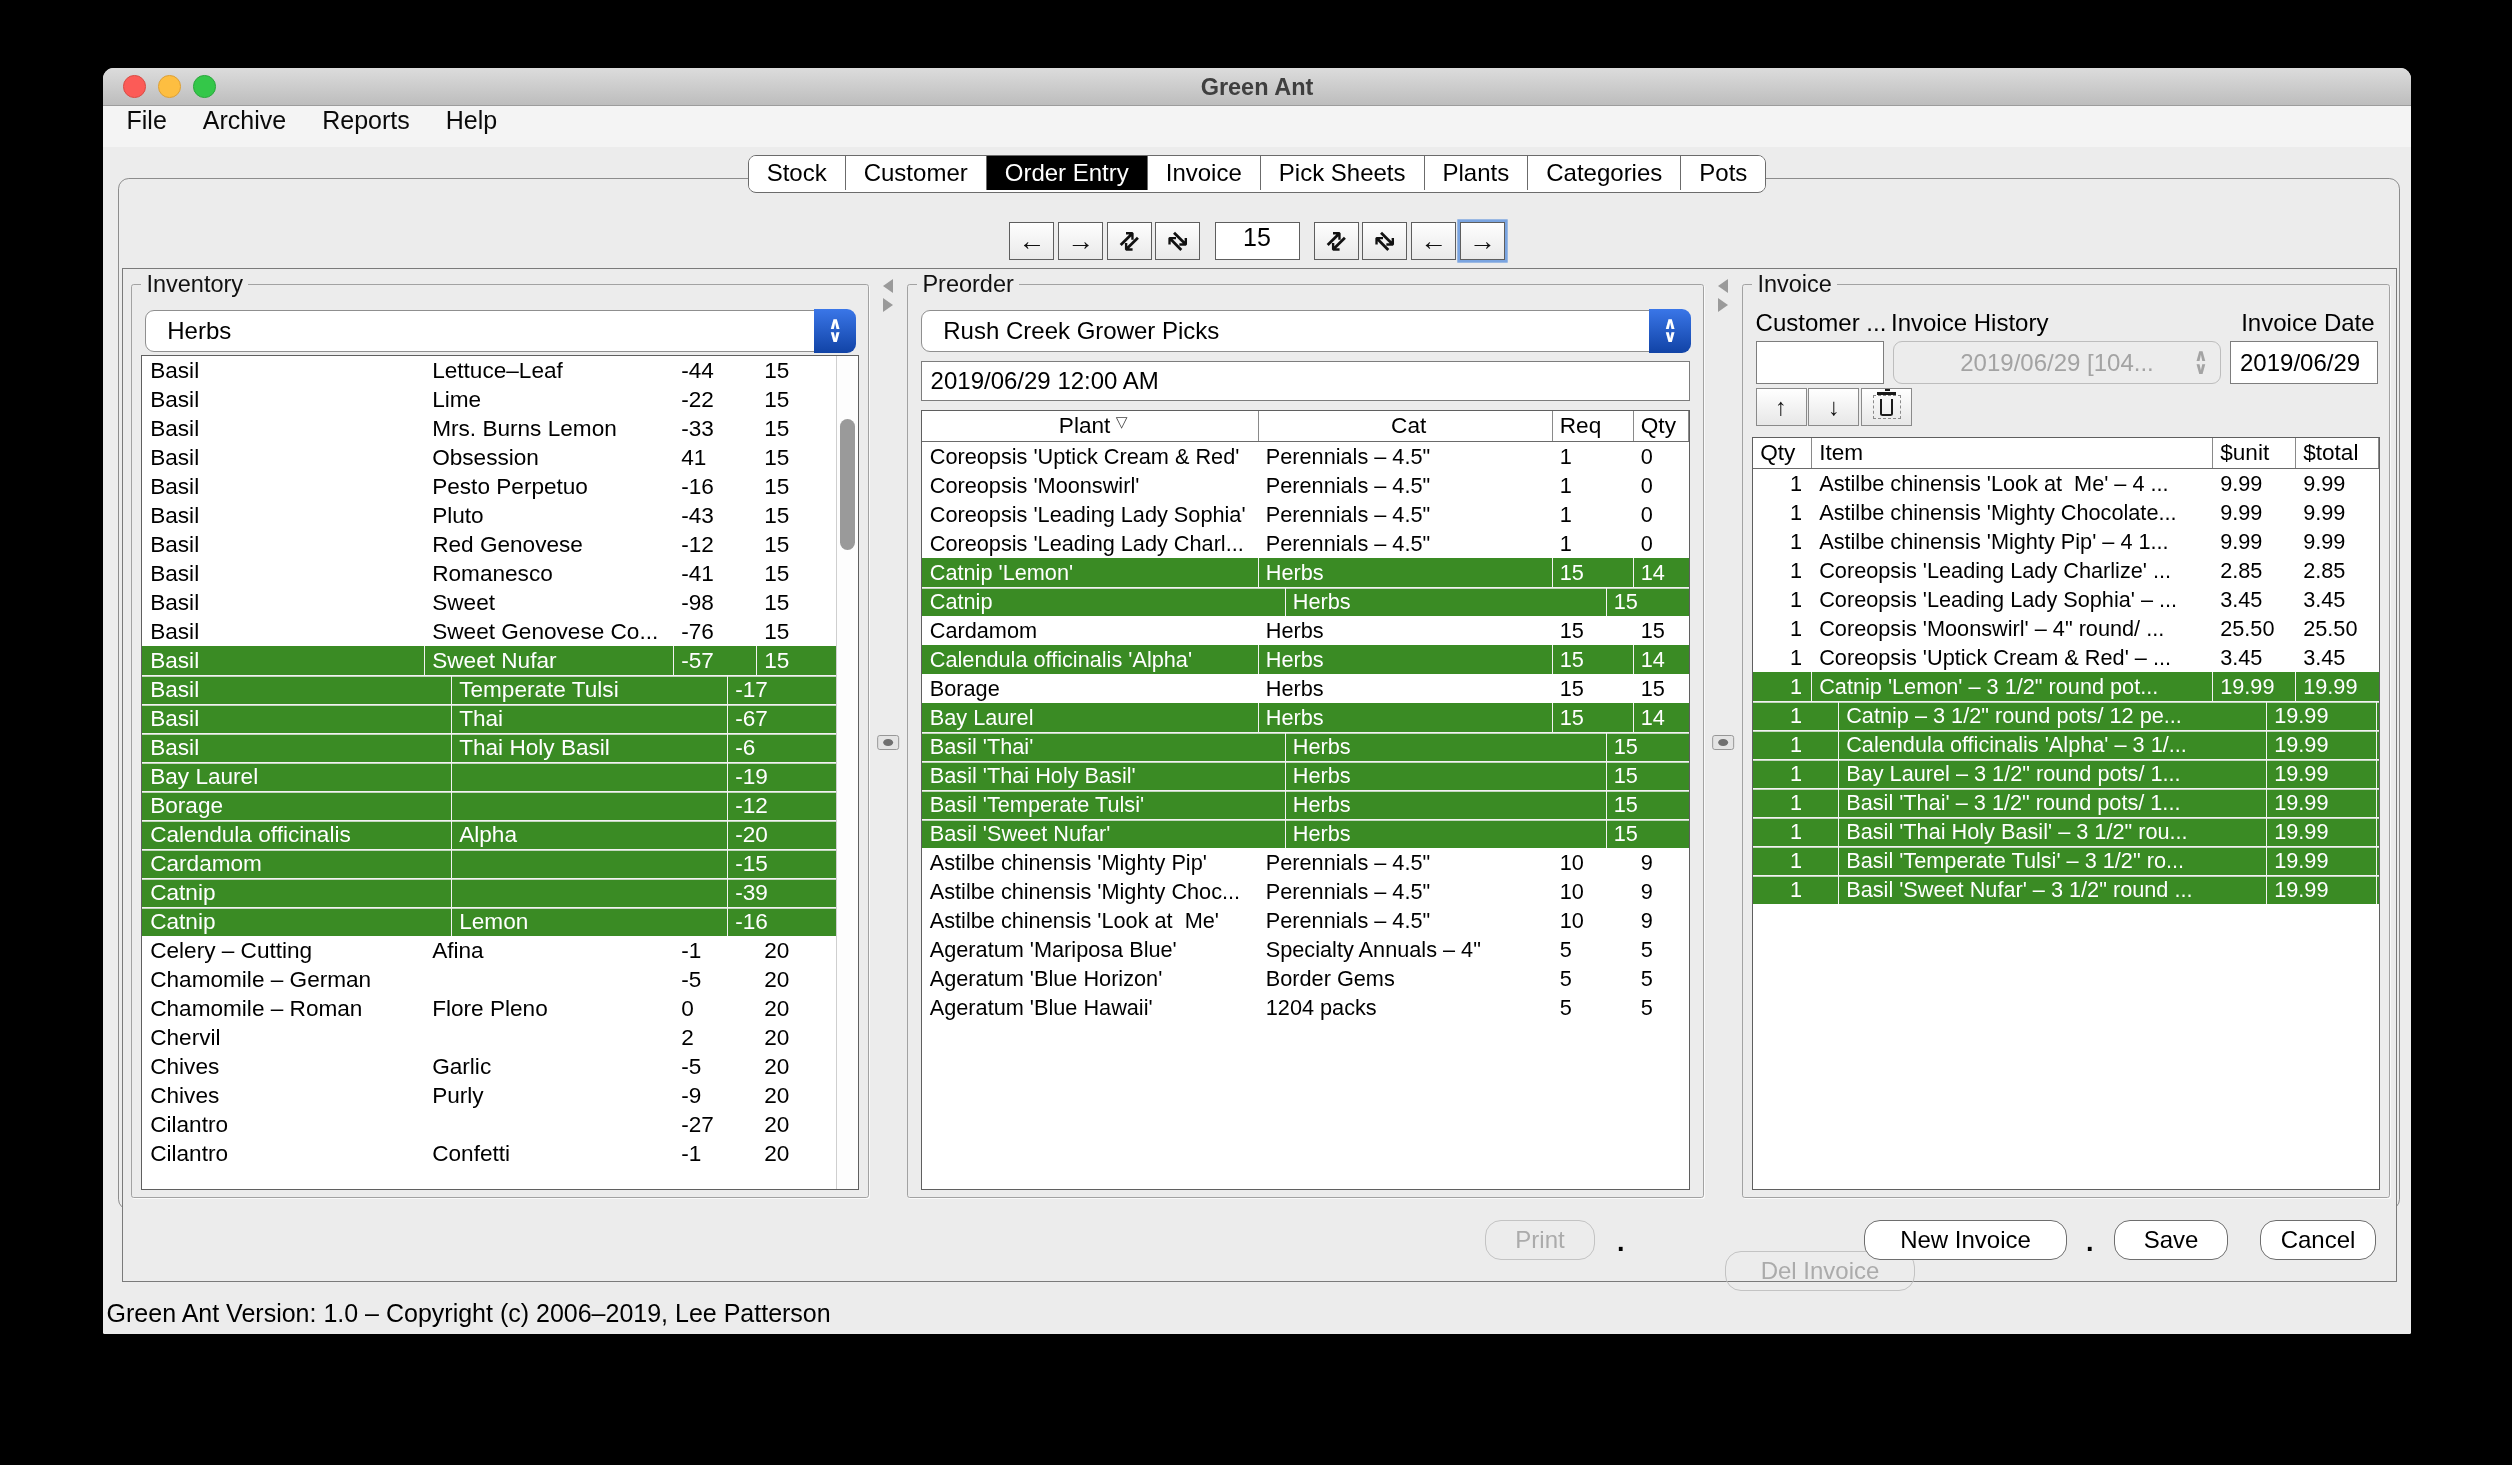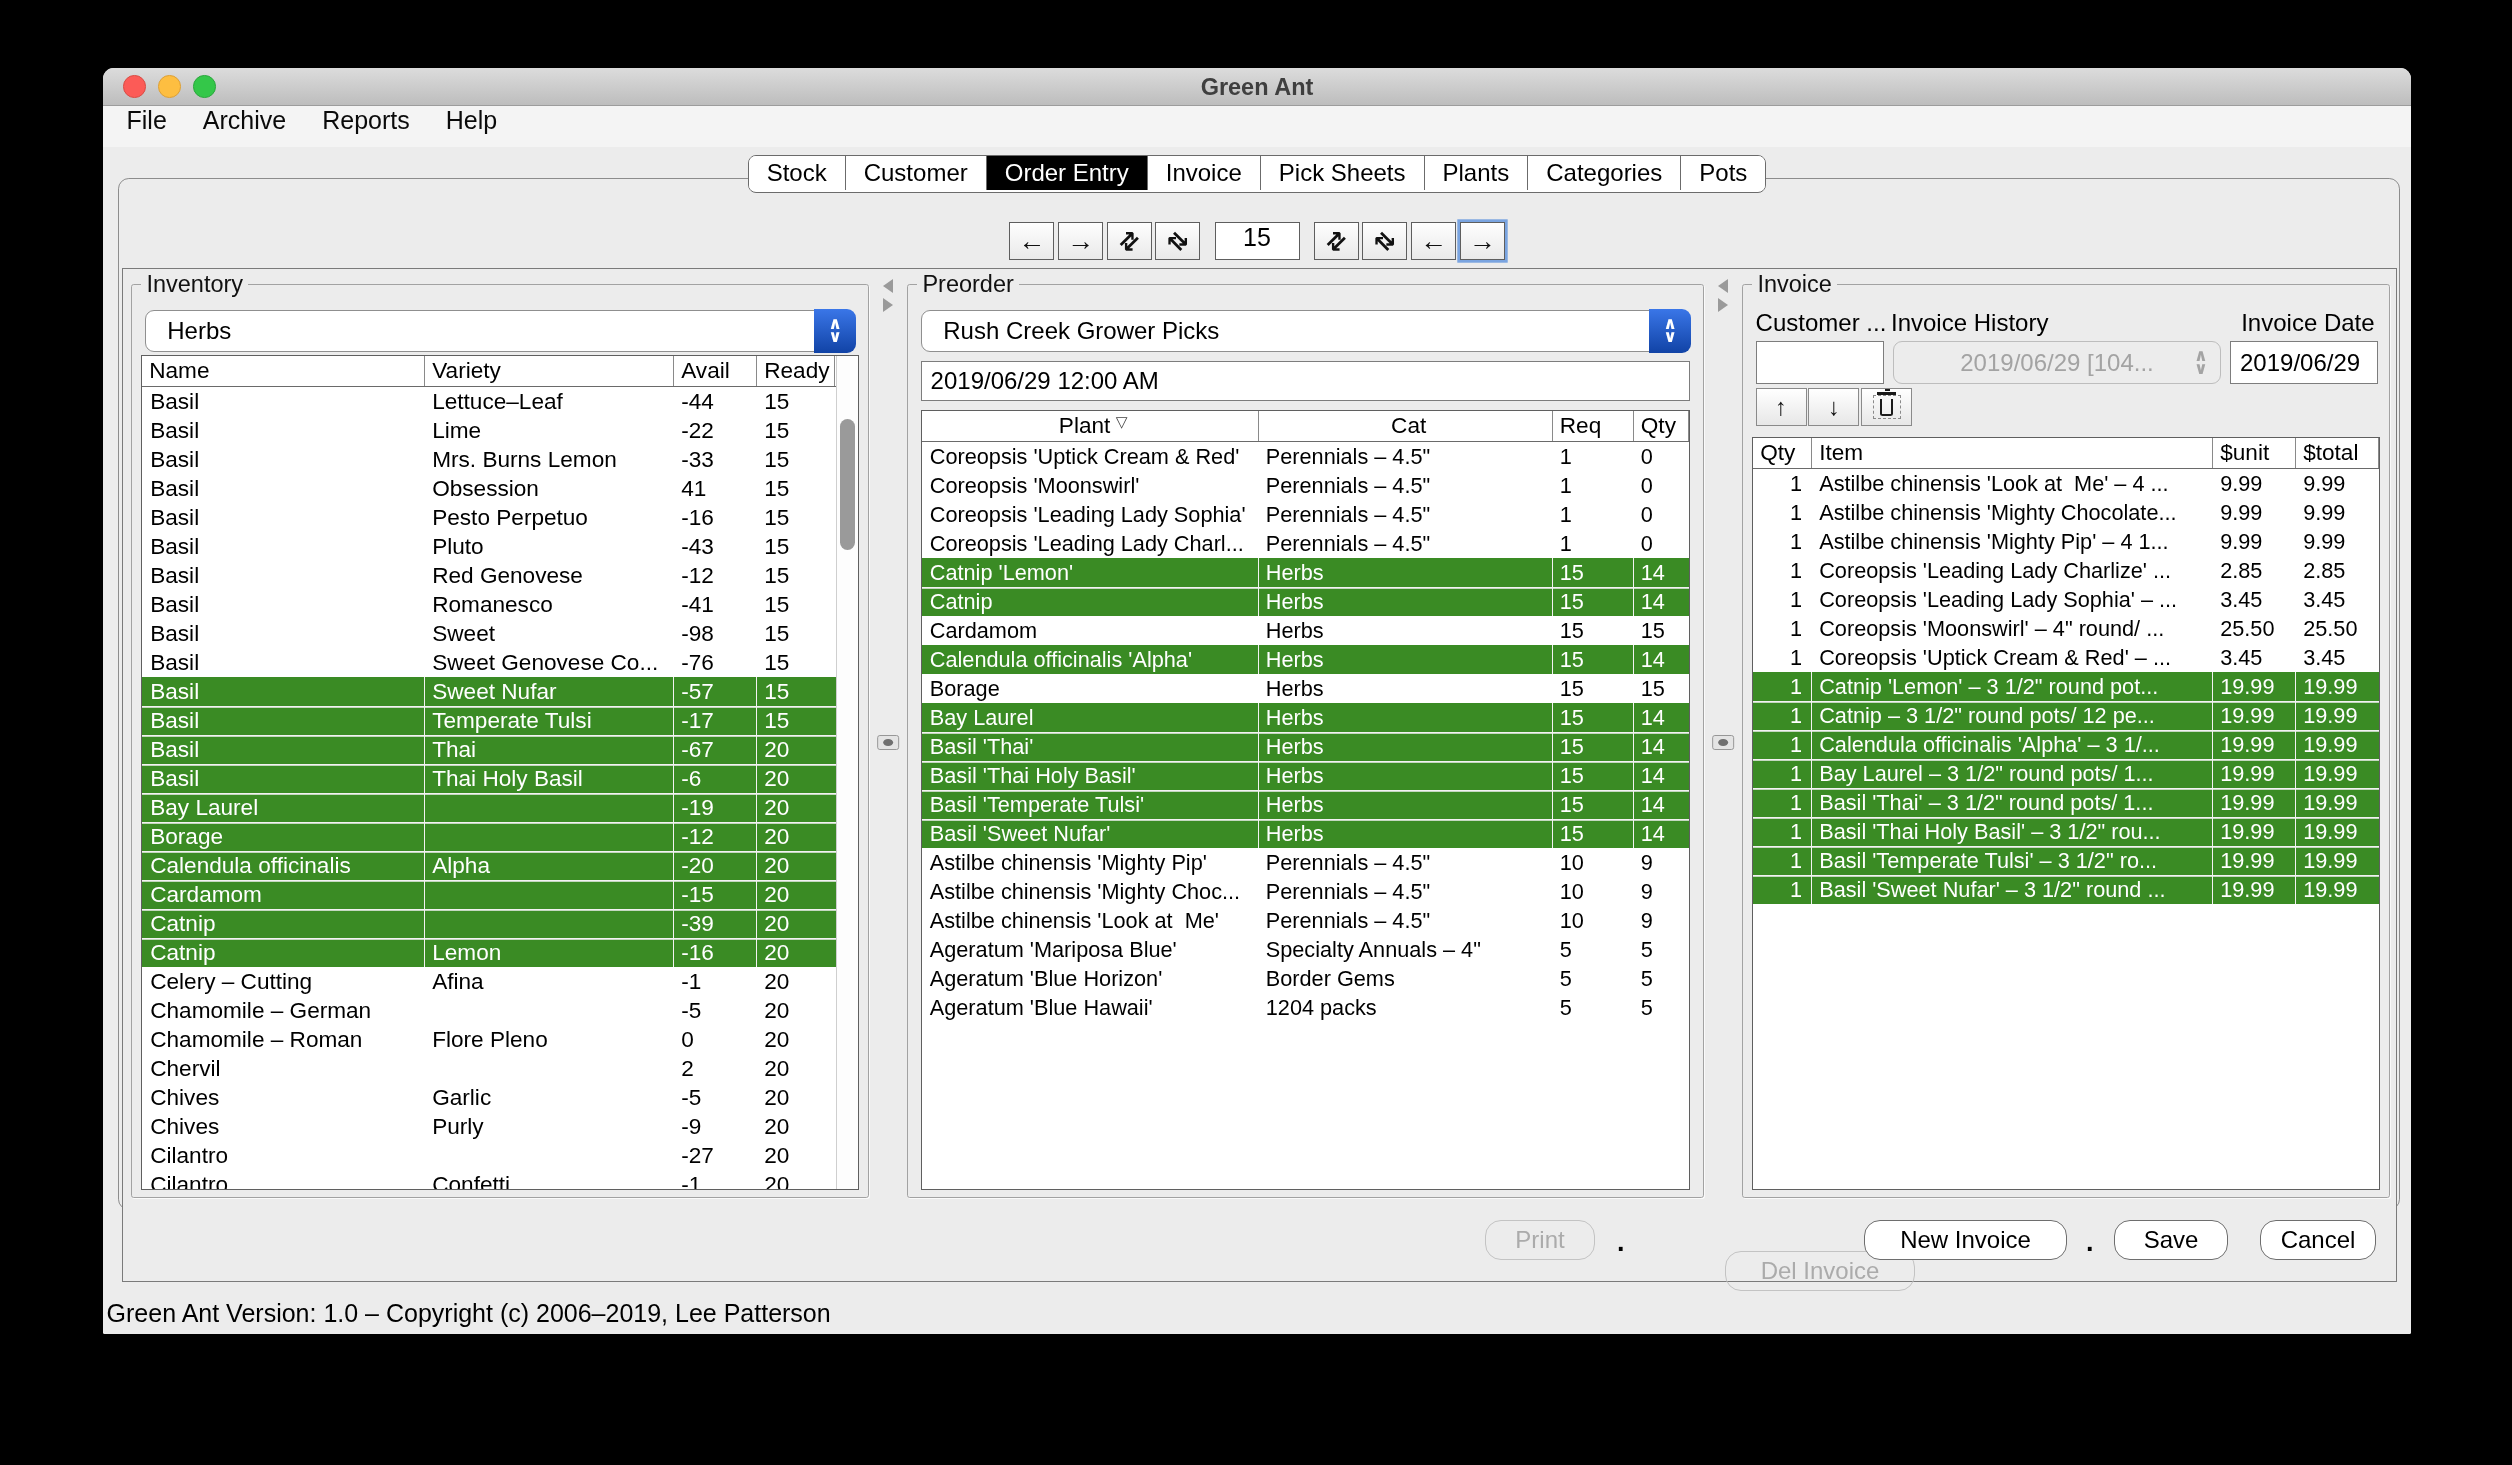--- a/index.html
+++ b/index.html
@@ -80,21 +80,21 @@
   .th:last-child{border-right:1.8px solid #8a8a8a;}
   .th.center{justify-content:center;}
   .sortmark{font-size:15.3px;color:#444;margin-left:5.4px;margin-top:-7.2px;}
   .tbody{position:relative;flex:1;background:#fff;}
   .tr{display:grid;align-items:center;font-size:22.6px;white-space:pre;}
   .tbl.inv .tr{height:29px;} .tbl.pre .tr,.tbl.invc .tr{height:29px;}
   .tbl.pre .tr,.tbl.invc .tr{font-size:21.7px;}
   .td{padding-left:7.2px;overflow:hidden;height:100%;display:flex;align-items:center;border-left:1.8px solid transparent;}
   .tr.sel{background:#3a8b24;color:#fff;}
   .tr.sel .td:not(:first-child){border-left-color:#f2f2f2;}
-  .tr.sel + .tr.sel{box-shadow:inset 0 1.8px 0 #f2f2f2;}
+  .tr.sel + .tr.sel{box-shadow:inset 0 1.8px 0 #f2f2f2;gap:27px;}
   .tbl.inv .thead,.tbl.inv .tr{grid-template-columns:282px 249px 83px 1fr;padding-right:23.5px;}
   .tbl.pre .thead,.tbl.pre .tr{grid-template-columns:336px 294px 81px 1fr;}
   .tbl.invc .thead,.tbl.invc .tr{grid-template-columns:58px 401px 83px 1fr;}
   .tbl.invc .td.qty{justify-content:flex-end;padding-right:9px;}
 
   .scrollbar{position:absolute;right:0;top:0;bottom:0;width:21.7px;background:#fdfdfd;border-left:0.9px solid #cfcfcf;}
   .thumb{position:absolute;left:2.7px;width:15.3px;border-radius:8px;background:#9a9a9a;}
 
   
   .invc .flabel{position:absolute;font-size:24px;color:#000;}
@@ -189,26 +189,20 @@
         <div class="panel inv">
           <span class="legend">Inventory</span>
           <div class="popup" style="left:12.6px;right:12.6px;top:25px;">
             <span>Herbs</span>
             <span class="cap">
                 <span>∧</span>
                 <span>∨</span>
               </span>
           </div>
           <div class="tbl inv" style="left:9px;right:9px;top:70px;bottom:7.2px;">
-            <div class="thead">
-                <div class="th">Name</div>
-                <div class="th">Variety</div>
-                <div class="th">Avail</div>
-                <div class="th">Ready</div>
-              </div>
             <div class="tbody">
                 <div class="tr"><div class="td">Basil</div><div class="td">Lettuce–Leaf</div><div class="td">-44</div><div class="td">15</div></div>
                 <div class="tr"><div class="td">Basil</div><div class="td">Lime</div><div class="td">-22</div><div class="td">15</div></div>
                 <div class="tr"><div class="td">Basil</div><div class="td">Mrs. Burns Lemon</div><div class="td">-33</div><div class="td">15</div></div>
                 <div class="tr"><div class="td">Basil</div><div class="td">Obsession</div><div class="td">41</div><div class="td">15</div></div>
                 <div class="tr"><div class="td">Basil</div><div class="td">Pesto Perpetuo</div><div class="td">-16</div><div class="td">15</div></div>
                 <div class="tr"><div class="td">Basil</div><div class="td">Pluto</div><div class="td">-43</div><div class="td">15</div></div>
                 <div class="tr"><div class="td">Basil</div><div class="td">Red Genovese</div><div class="td">-12</div><div class="td">15</div></div>
                 <div class="tr"><div class="td">Basil</div><div class="td">Romanesco</div><div class="td">-41</div><div class="td">15</div></div>
                 <div class="tr"><div class="td">Basil</div><div class="td">Sweet</div><div class="td">-98</div><div class="td">15</div></div>

